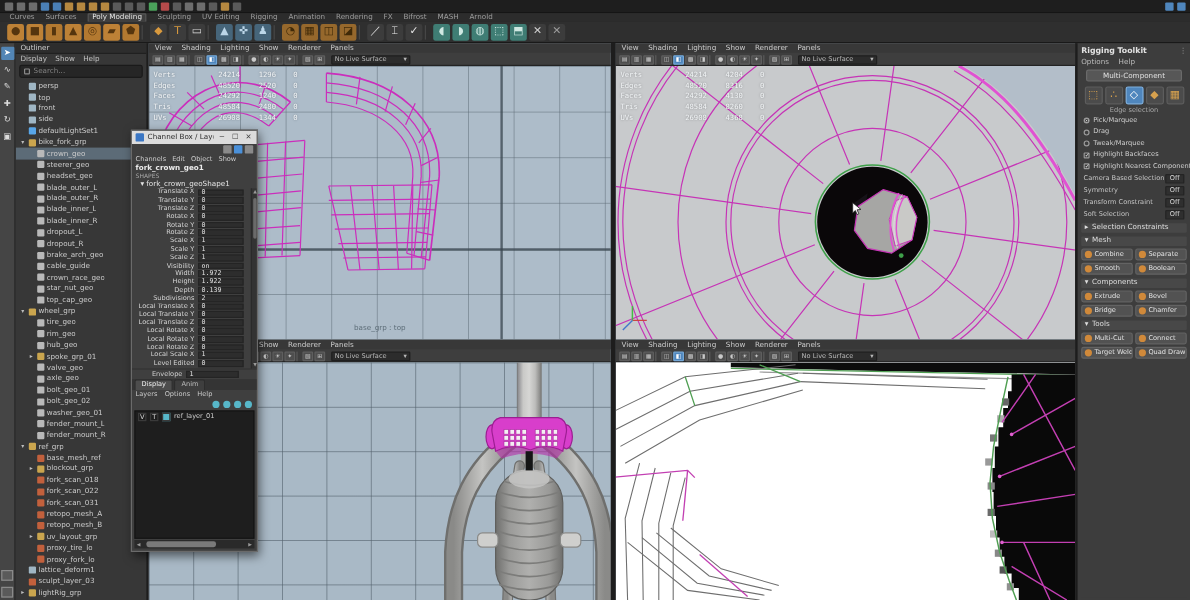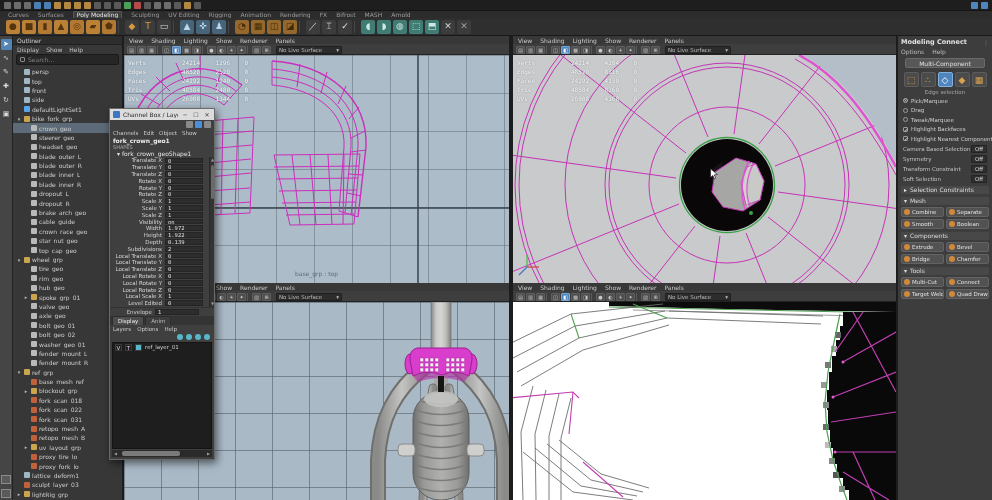--- a/index.html
+++ b/index.html
@@ -894,21 +894,21 @@
   </div>
 
   <div class="vsplit"></div>
 
   <svg class="cursor" style="left:709px; top:168px;" viewBox="0 0 10 14">
     <path d="M1,1 L1,11 L3.6,8.7 L5.3,12.6 L7,11.8 L5.3,8 L9,7.6 Z" fill="#ffffff" stroke="#222" stroke-width="0.8"></path>
   </svg>
 
   <div class="mtk">
     <div class="hdr">
-      <span class="t">Modeling Connect</span>
+      <span class="t">Rigging Toolkit</span>
       <span class="r">⋮</span>
     </div>
     <div class="menus">
       <span>Options</span>
         <span>Help</span>
     </div>
     <div class="bigbtn">Multi-Component</div>
     <div class="modes">
       <span class="mode">⬚</span>
         <span class="mode">∴</span>

